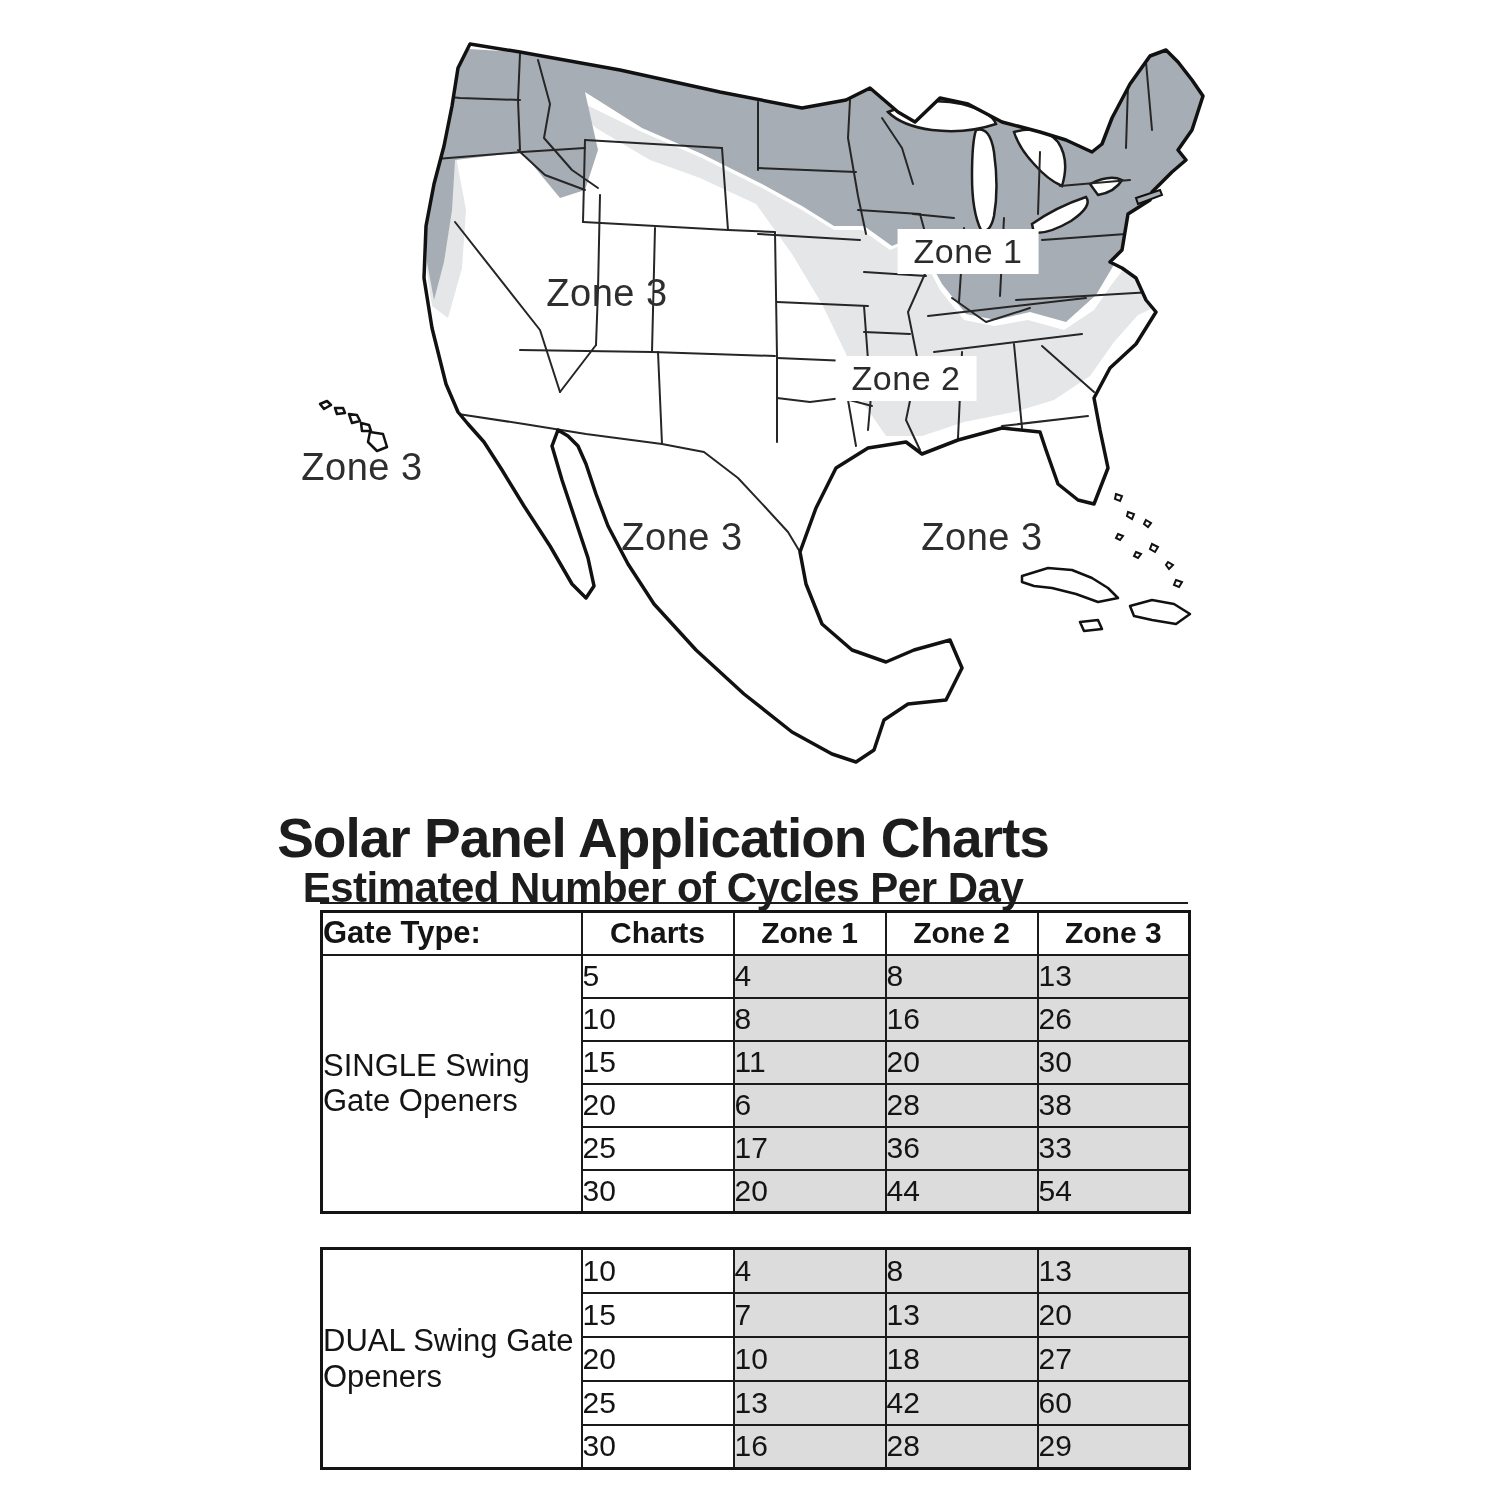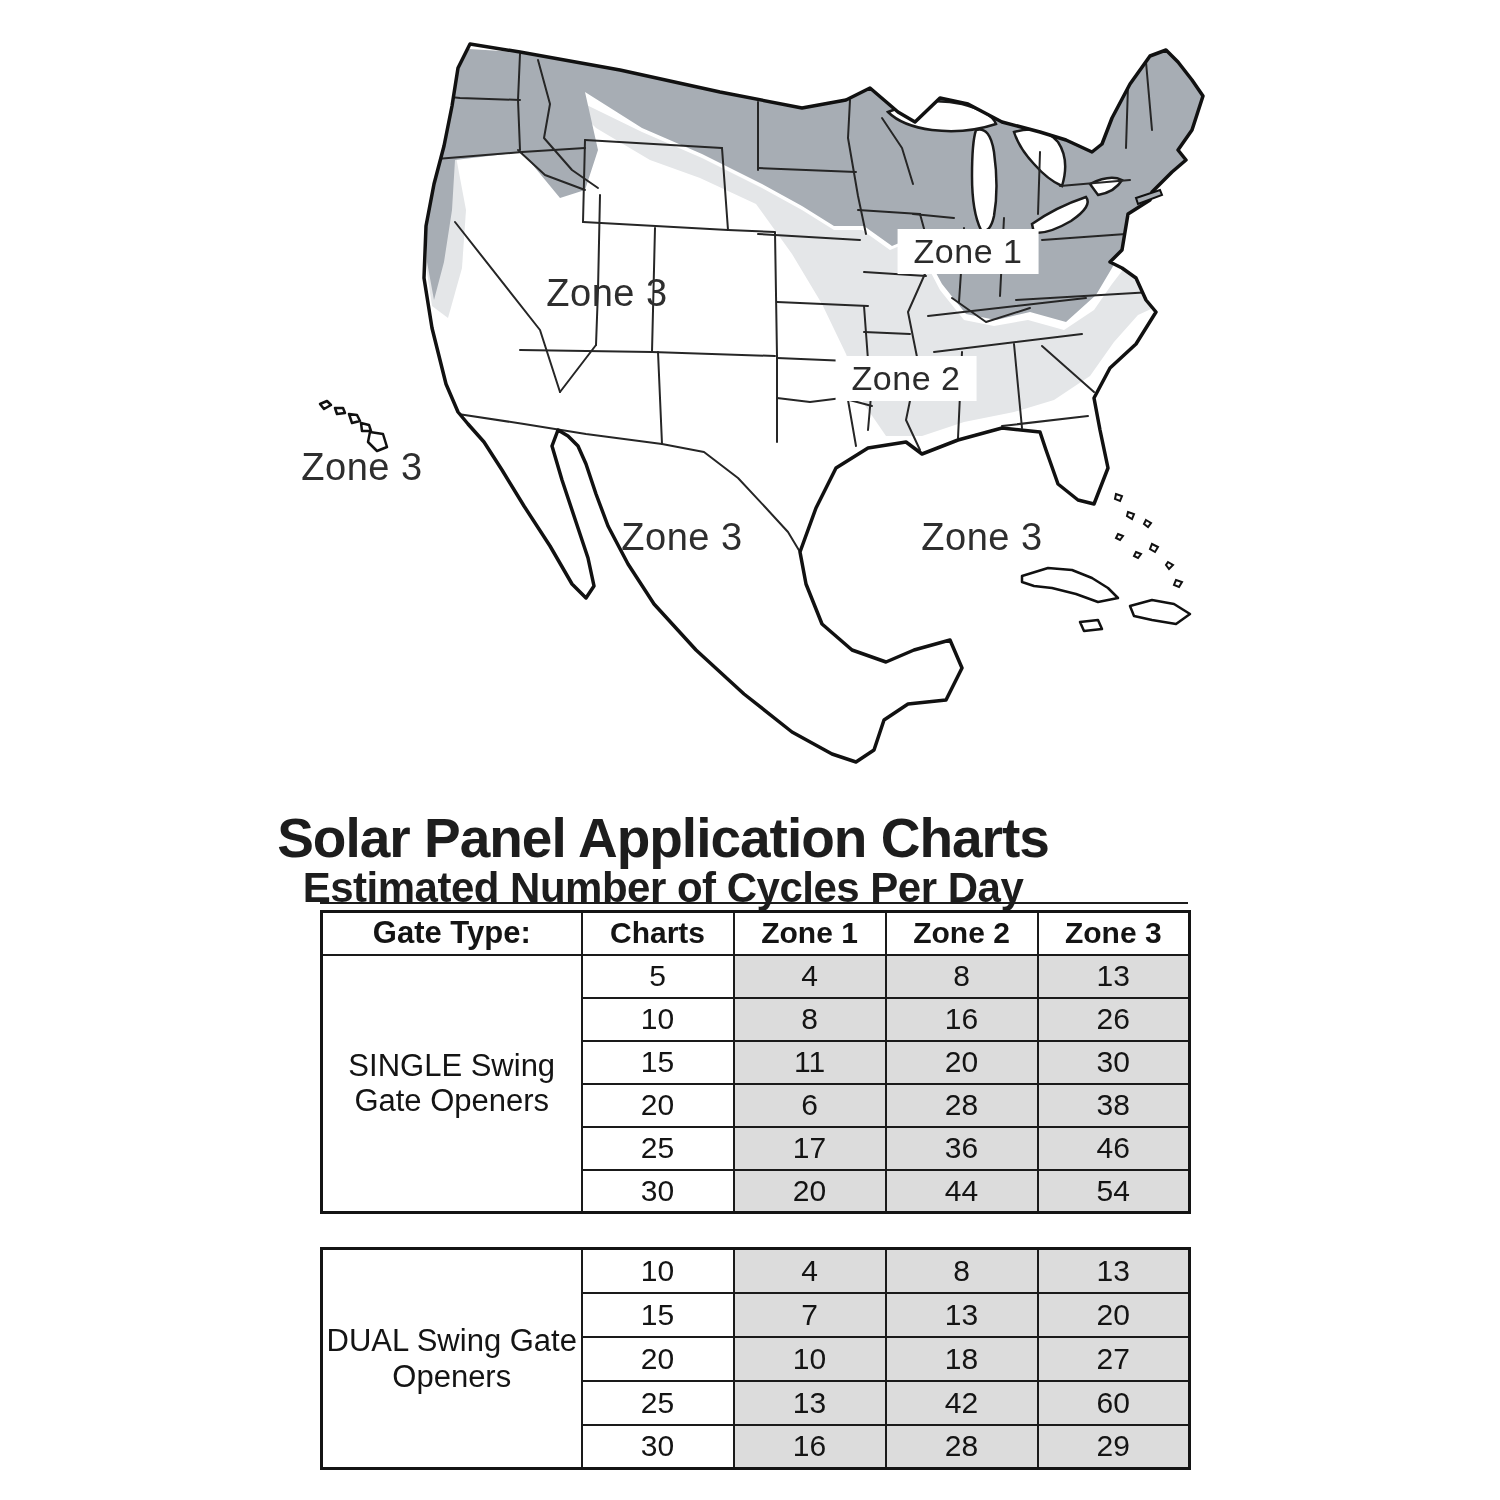--- a/index.html
+++ b/index.html
@@ -8,21 +8,21 @@
   .map-svg{position:absolute;left:0;top:0;}
   .map-label{position:absolute;transform:translateX(-50%);font-size:38px;color:#2e2e2e;
              white-space:nowrap;letter-spacing:0.5px;}
   .map-label.boxed{background:#ffffff;font-size:34px;padding:3px 16px;color:#2b2b2b;}
   .title-line{position:absolute;left:0;width:100%;text-align:center;font-weight:bold;color:#1d1d1d;}
   .title-main{top:806px;font-size:55px;letter-spacing:-1px;}
   .title-sub{top:864px;font-size:42px;letter-spacing:-0.5px;}
   .rule-above{position:absolute;left:320px;width:868px;height:2px;background:#1c1c1c;}
   table.app{position:absolute;left:320px;width:868px;border-collapse:collapse;table-layout:fixed;
             border:3px solid #141414;font-size:30px;color:#141414;}
-  table.app td,table.app th{border:2px solid #1a1a1a;text-align:center;padding:0;font-weight:normal;}
+  table.app td,table.app th{border:2px solid #1a1a1a;padding:0;font-weight:normal;}
   table.app th{font-weight:bold;}
   th.gatehdr{text-align:left;padding-left:22px;font-size:31px;}
   td.gatecell{font-weight:bold;font-size:31px;line-height:1.15;padding:0 18px;margin-left:11px;}
   .z{background:#dcdcdc;}
   .hrow{height:40px;}
   .t1 tr{height:43px;}
   .t2 tr{height:44px;}
 </style>
 </head>
 <body>
@@ -184,21 +184,21 @@
     <tr>
       <td>20</td>
       <td class="z">6</td>
       <td class="z">28</td>
       <td class="z">38</td>
     </tr>
     <tr>
       <td>25</td>
       <td class="z">17</td>
       <td class="z">36</td>
-      <td class="z">46</td>
+      <td class="z">33</td>
     </tr>
     <tr>
       <td>30</td>
       <td class="z">20</td>
       <td class="z">44</td>
       <td class="z">54</td>
     </tr>
   </tbody>
     </table>
 

